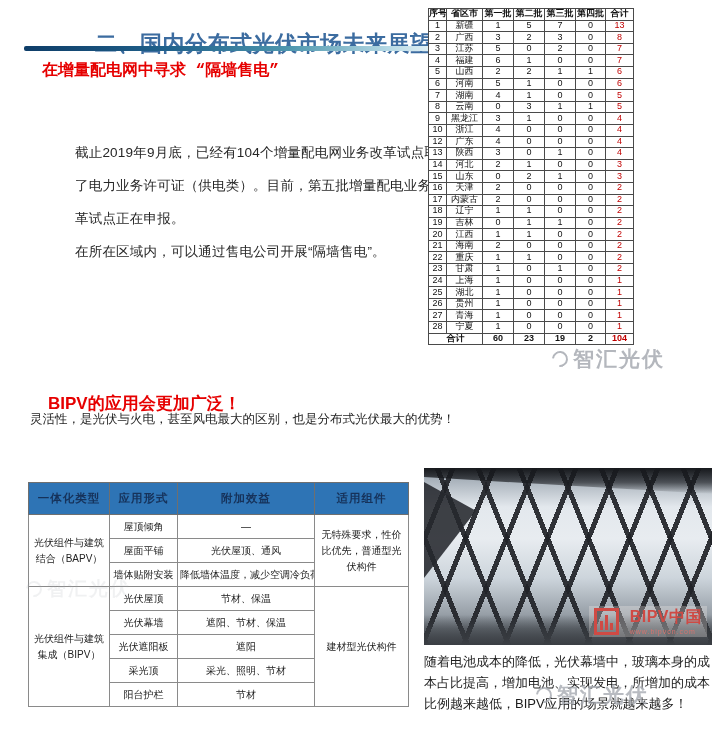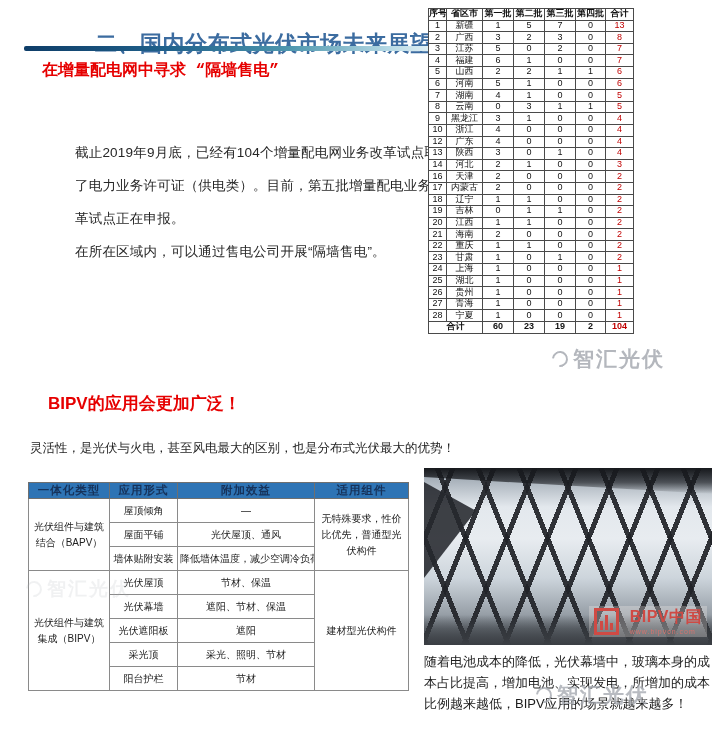--- a/index.html
+++ b/index.html
@@ -41,28 +41,28 @@
         pointer-events:none; white-space:nowrap;font-family:Liberation Serif, serif; }
   .wm-icon { width:16px; height:16px; border:2.5px solid #a7abb2; border-radius:50%;
         border-left-color:transparent; transform:rotate(-40deg); flex:0 0 auto; }
   .wm-table   { left:552px; top:345px; }
   .wm-caption { left:536px; top:681px; opacity:0.8; }
   .wm-faint   { left:26px;  top:576px; opacity:0.16; font-size:19px; }
 
   
   .bipv-heading { position:absolute; left:48px; top:392px; font-size:17px; font-weight:bold;
         color:var(--accent-red,#e60000); }
-  .bipv-intro { position:absolute; left:30px; top:440px; font-size:12.5px; color:#1f1f1f;
+  .bipv-intro { position:absolute; left:30px; top:411px; font-size:12.5px; color:#1f1f1f;
         white-space:nowrap; }
 
   .bipv-table { position:absolute; left:28px; top:482px; width:380px;
         border-collapse:collapse; table-layout:fixed; font-size:10px; color:#222;
         text-align:center; background:#fff; }
   .bipv-table th { background:var(--bipv-header-blue,#2e74b5); color:#16325a; font-weight:bold;
-        height:16px; font-size:11.5px; border:1px solid #6f6f6f; letter-spacing:1px; }
+        height:32px; font-size:11.5px; border:1px solid #6f6f6f; letter-spacing:1px; }
   .bipv-table td { border:1px solid #8a8a8a; height:24px; padding:0 2px;
         white-space:nowrap; overflow:hidden; }
   .bipv-table td.gtype, .bipv-table td.gcomp { white-space:normal; line-height:1.6;
         font-size:10px; }
 
   
   .photo { position:absolute; left:424px; top:468px; width:288px; height:177px; overflow:hidden;
         background:
           repeating-linear-gradient(68deg,  rgba(32,34,39,0.92) 0 5px, rgba(0,0,0,0) 5px 38px),
           repeating-linear-gradient(-68deg, rgba(32,34,39,0.92) 0 5px, rgba(0,0,0,0) 5px 38px),
@@ -236,20 +236,29 @@
           <td>1</td>
           <td>0</td>
           <td class="red">4</td>
         </tr>
         <tr>
           <td>14</td>
           <td>河北</td>
           <td>2</td>
           <td>1</td>
           <td>0</td>
+          <td>0</td>
+          <td class="red">3</td>
+        </tr>
+        <tr>
+          <td>15</td>
+          <td>山东</td>
+          <td>0</td>
+          <td>2</td>
+          <td>1</td>
           <td>0</td>
           <td class="red">3</td>
         </tr>
         <tr>
           <td>16</td>
           <td>天津</td>
           <td>2</td>
           <td>0</td>
           <td>0</td>
           <td>0</td>

